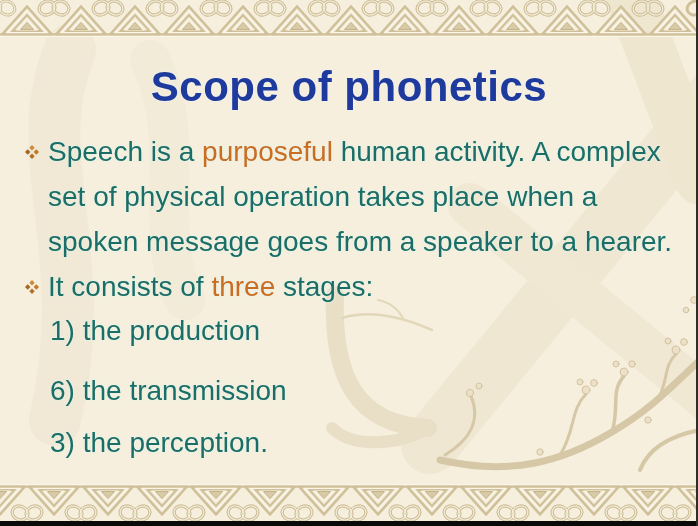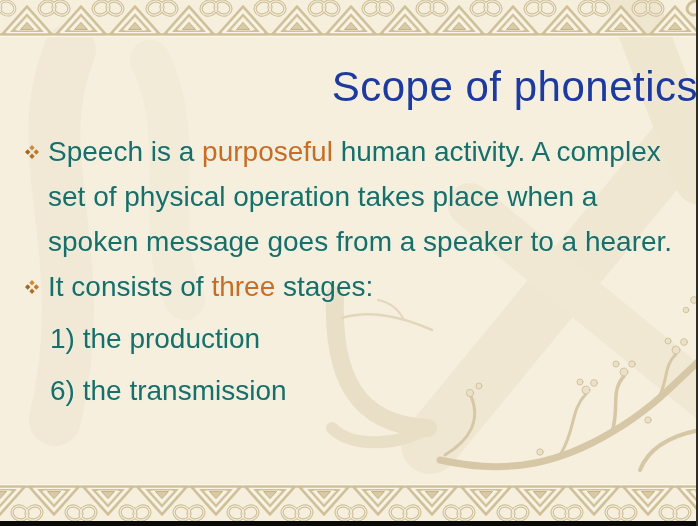--- a/index.html
+++ b/index.html
@@ -12,22 +12,22 @@
   }
   svg{display:block;}
   .watermarks{position:absolute;left:0;top:0;z-index:0;}
   .border{position:absolute;left:0;z-index:2;}
   .border-top{top:0;}
   .border-bottom{bottom:5px;transform:scaleY(-1);}
   .bottom-bar{position:absolute;left:0;bottom:0;width:698px;height:5px;background:var(--bar,#0a0a08);z-index:3;}
   .right-edge{position:absolute;right:0;top:0;width:2px;height:526px;background:#2e2e26;z-index:4;}
   .title{
     position:absolute;top:62px;left:0;width:698px;height:50px;
-    margin:0;text-align:right;
-    font-size:42px;font-weight:400;line-height:50px;
+    margin:0;text-align:center;
+    font-size:42px;font-weight:700;line-height:50px;
     color:var(--title,#1d3a9c);
     text-shadow:0 0 3px rgba(240,244,255,0.75);
     z-index:1;letter-spacing:0.5px;
   }
   .item{
     position:absolute;left:48px;z-index:1;
     color:var(--body,#1b6e67);
     font-size:28px;
   }
   .item.numbered{left:50px;}
@@ -172,24 +172,29 @@
         <path d="M0 7 L2.7 4.3 L5.4 7 L2.7 9.7 Z" fill="#a4671f"></path>
         <path d="M14 7 L11.3 4.3 L8.6 7 L11.3 9.7 Z" fill="#c27a2a"></path>
         <path d="M7 14 L9.7 11.3 L7 8.6 L4.3 11.3 Z" fill="#b0702a"></path>
       </svg>
     </span>
     <div class="lines">
         <div class="line"><span>It consists of </span><span class="accent">three</span><span> stages:</span></div>
       </div>
   </div>
 
-  <div class="item numbered" style="top:316px">
+  <div class="item numbered" style="top:308px">
     <div class="lines">
         <div class="line"><span>1) the production</span></div>
       </div>
   </div>
   <div class="item numbered" style="top:368px">
     <div class="lines">
         <div class="line"><span>6) the transmission</span></div>
       </div>
   </div>
+  <div class="item numbered" style="top:420px">
+    <div class="lines">
+        <div class="line"><span>3) the perception.</span></div>
+      </div>
+  </div>
 
 </div>
 
 </body></html>

